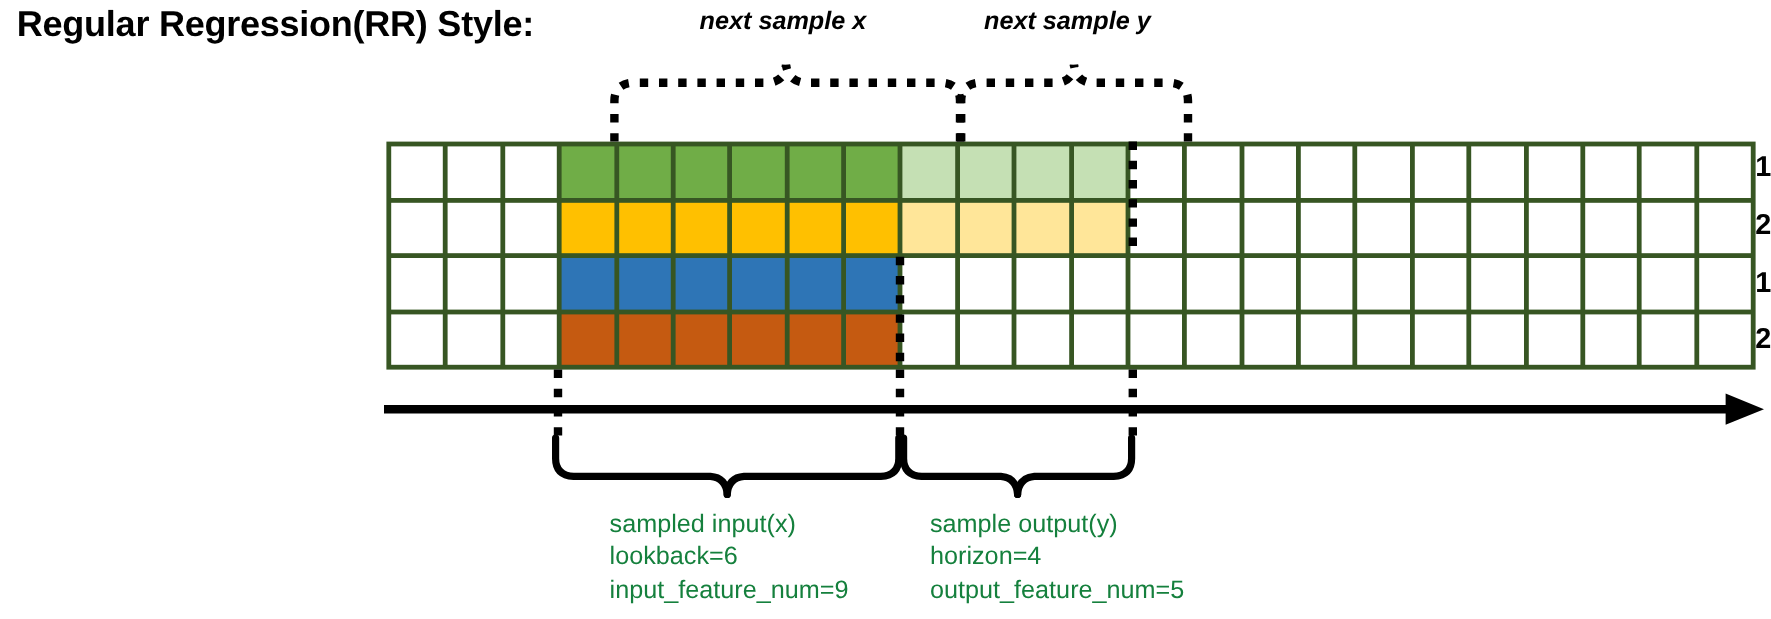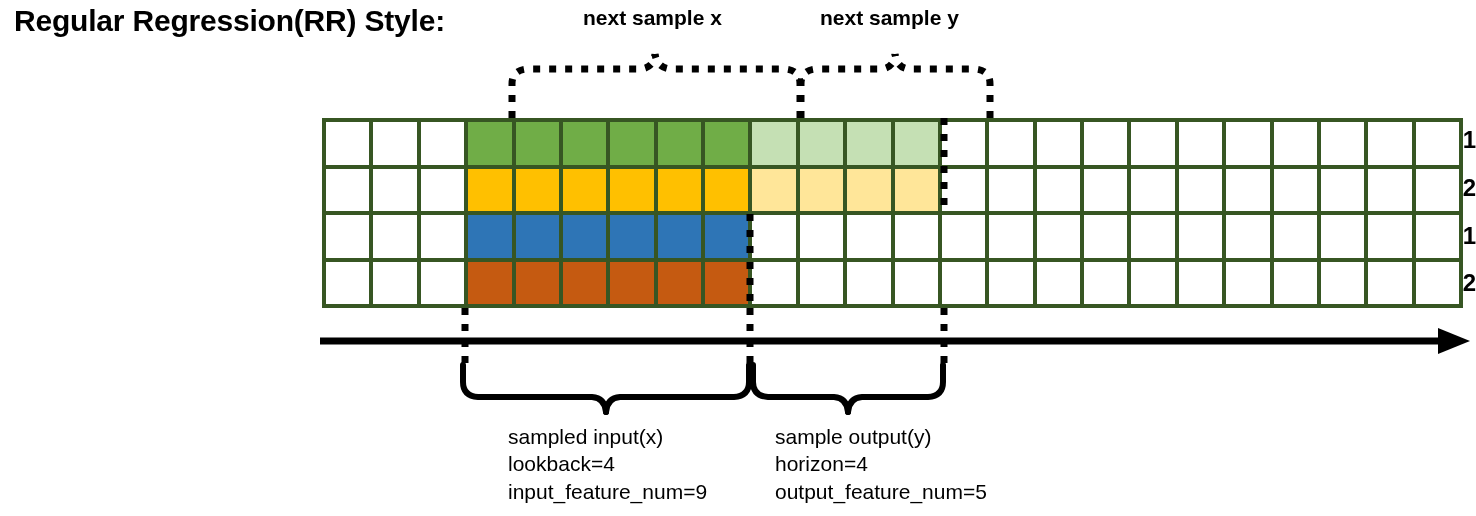--- a/index.html
+++ b/index.html
@@ -57,26 +57,26 @@
     font-size:26px;font-weight:700;color:#000;
   }
   #time-axis{position:absolute;left:320px;top:318px;width:1150px;height:46px;}
 
   
   .ovl{position:absolute;left:0;top:0;width:1476px;height:516px;pointer-events:none;}
 
   
   .brace-text{
     position:absolute;
-    font-size:21px;font-weight:600;color:#000;
+    font-size:21px;font-style:italic;font-weight:600;color:#000;
     white-space:nowrap;
   }
   .caption{
     position:absolute;
-    font-size:21px;color:#000000;
+    font-size:21px;color:#15803d;
     line-height:1.30;
     white-space:nowrap;
   }
   .caption div{white-space:nowrap;}
 </style>
 </head>
 <body>
 
 <div id="stage">
 
@@ -218,21 +218,21 @@
       <path d="M753,365 L753,382 Q753,396 768,397 L834,397 Q847,398 848,412"></path>
       <path d="M943,365 L943,382 Q943,396 928,397 L862,397 Q849,398 848,412"></path>
     </g>
   </svg>
 
   <div class="brace-text" style="left:583px;top:6px;">next sample x</div>
   <div class="brace-text" style="left:820px;top:6px;">next sample y</div>
 
   <div class="caption" style="left:508px;top:423px;">
     <div>sampled input(x)</div>
-    <div>lookback=4</div>
+    <div>lookback=6</div>
     <div>input_feature_num=9</div>
   </div>
   <div class="caption" style="left:775px;top:423px;">
     <div>sample output(y)</div>
     <div>horizon=4</div>
     <div>output_feature_num=5</div>
   </div>
 
 </div>
 

